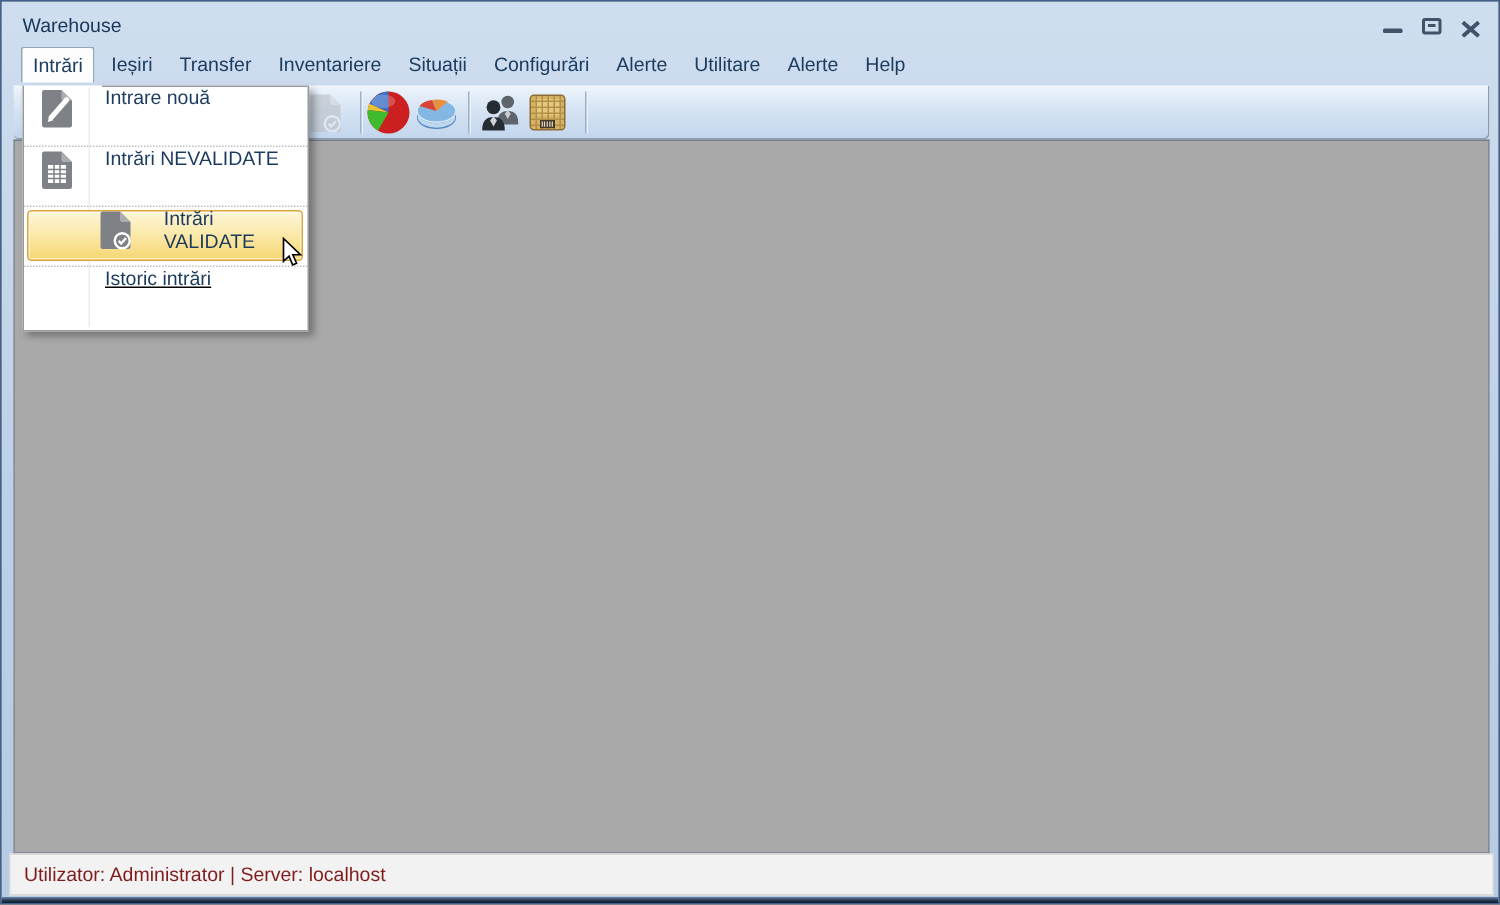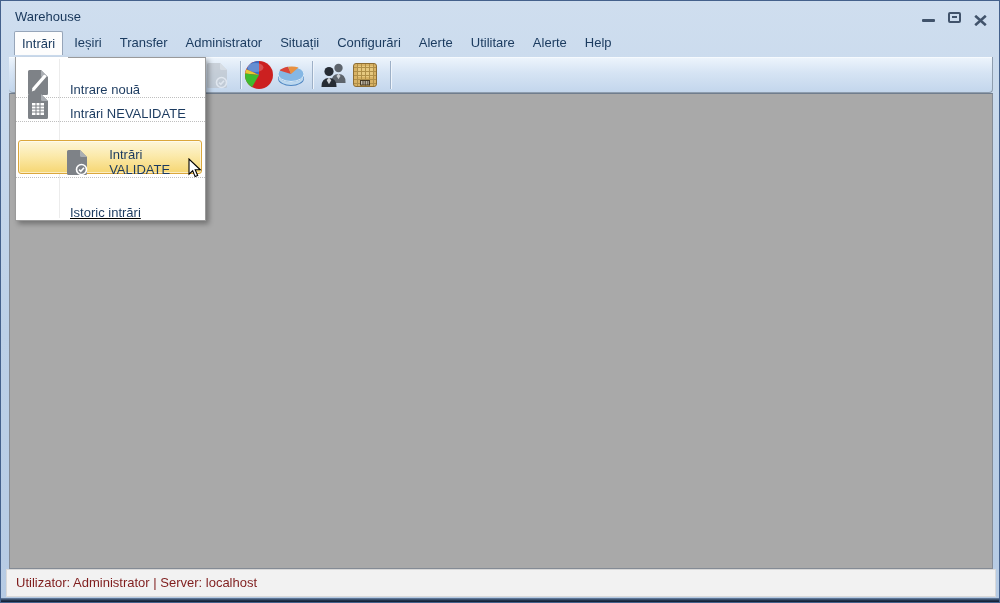--- a/index.html
+++ b/index.html
@@ -39,21 +39,21 @@
   .status-text{position:absolute;left:9px;top:0;line-height:26px;font-size:13px;color:#7f1d1d;}
   .frame-bottom{position:absolute;left:0;bottom:0;width:100%;height:4px;background:linear-gradient(#6d87a8,#22344e 60%,#101c2e);}
   
   .dropdown{
     position:absolute;left:14px;top:56px;width:191px;height:164px;background:#fff;
     border:1px solid #9a9a9a;border-top:none;
     box-shadow:3px 3px 5px rgba(0,0,0,.32);z-index:20;
   }
   .dd-topline{position:absolute;top:0;left:52px;right:0;height:1px;background:#9a9a9a;}
   .dd-iconcol-line{position:absolute;left:43px;top:2px;bottom:2px;width:1px;background:#ececec;}
-  .dd-item{position:absolute;left:0;width:100%;display:flex;align-items:flex-end;cursor:default;}
+  .dd-item{position:absolute;left:0;width:100%;display:flex;align-items:flex-start;cursor:default;}
   .dd-item .dd-ico{width:43px;display:flex;align-items:center;justify-content:center;position:relative;z-index:2;}
   .dd-item .dd-label{font-size:13px;color:#1b3a5f;padding-left:11px;position:relative;z-index:2;}
   .dd-sep{border-bottom:1px dotted #bfbfbf;}
   .dd-hl{
     position:absolute;left:2px;right:3px;top:2px;bottom:3px;z-index:1;
     background:linear-gradient(#fdf6d9,#fbe9a9 48%,#f6d672);
     border:1px solid #dba73b;border-radius:3px;
     box-shadow:inset 0 0 0 1px rgba(255,255,255,.55);
   }
   .cursor{position:absolute;left:187px;top:157px;z-index:40;}
@@ -73,21 +73,21 @@
           <path d="M1.2 0.8 L11.8 10.2 M11.8 0.8 L1.2 10.2" stroke="#41536b" stroke-width="2.6"></path>
         </svg>
       </div>
     </div>
   </div>
 
   <div class="menubar">
     <div class="menu-tab active">Intrări</div>
     <div class="menu-tab">Ieșiri</div>
     <div class="menu-tab">Transfer</div>
-    <div class="menu-tab">Administrator</div>
+    <div class="menu-tab">Inventariere</div>
     <div class="menu-tab">Situații</div>
     <div class="menu-tab">Configurări</div>
     <div class="menu-tab">Alerte</div>
     <div class="menu-tab">Utilitare</div>
     <div class="menu-tab">Alerte</div>
     <div class="menu-tab">Help</div>
   </div>
 
   <div class="toolbar">
 
@@ -166,21 +166,21 @@
         <svg width="30" height="30" viewBox="0 0 30 30">
           <path d="M6.5 3 H18 l7 7 v16.5 a1.5 1.5 0 0 1 -1.5 1.5 h-17 a1.5 1.5 0 0 1 -1.5 -1.5 v-22 A1.5 1.5 0 0 1 6.5 3 Z" fill="#7e8287"></path>
           <path d="M18 3 v5.5 a1.5 1.5 0 0 0 1.5 1.5 H25 Z" fill="#aaaeb3"></path>
           <path d="M11 21.5 L21.5 9.5" stroke="#fff" stroke-width="3.4" stroke-linecap="round"></path>
           <path d="M8.8 24.4 l1-3.6 2.7 2.3 Z" fill="#fff"></path>
         </svg>
       </span>
       <span class="dd-label">Intrare nouă</span>
     </div>
 
-    <div class="dd-item dd-sep" style="top:25px;height:40px;">
+    <div class="dd-item dd-sep" style="top:41px;height:40px;">
       <span class="dd-ico">
         <svg width="30" height="30" viewBox="0 0 30 30">
           <path d="M6.5 3 H18 l7 7 v16.5 a1.5 1.5 0 0 1 -1.5 1.5 h-17 a1.5 1.5 0 0 1 -1.5 -1.5 v-22 A1.5 1.5 0 0 1 6.5 3 Z" fill="#7e8287"></path>
           <path d="M18 3 v5.5 a1.5 1.5 0 0 0 1.5 1.5 H25 Z" fill="#aaaeb3"></path>
           <rect x="9" y="12" width="12" height="12" fill="#fff"></rect>
           <g stroke="#7e8287" stroke-width="1">
             <path d="M9 15 h12 M9 18 h12 M9 21 h12"></path>
             <path d="M13 12 v12 M17 12 v12"></path>
           </g>
         </svg>

